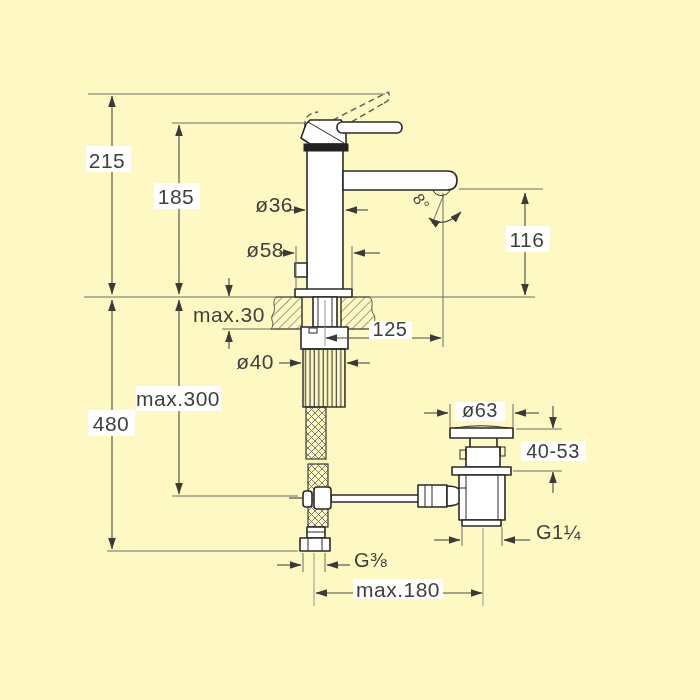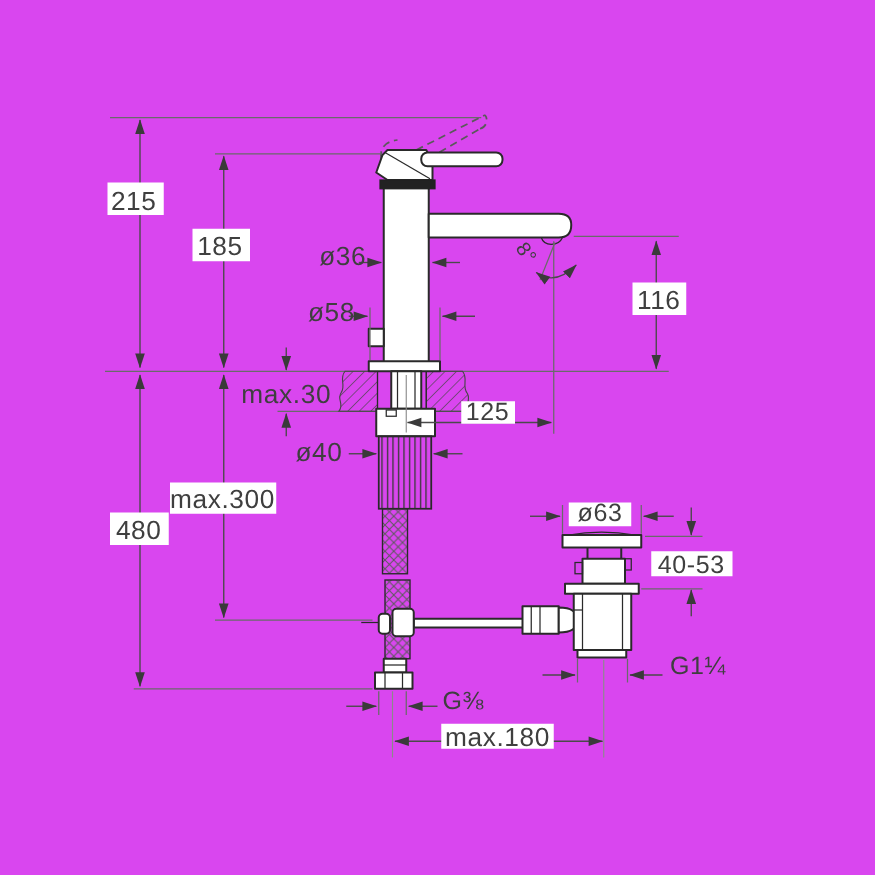--- a/index.html
+++ b/index.html
@@ -1,16 +1,16 @@
 <!DOCTYPE html>
 <html><head>
 <meta charset="utf-8">
 <style>
   html,body{margin:0;padding:0;background:#ffffff;}
-  .stage{position:relative;width:700px;height:700px;background:#d946ef;overflow:hidden;
+  .stage{position:relative;width:700px;height:700px;background:#fef9c3;overflow:hidden;
          font-family:"Liberation Sans", sans-serif;}
   svg{display:block;}
   text{font-family:"Liberation Sans", sans-serif;fill:#3f3f3f;letter-spacing:.5px;}
   .dim-num{font-size:21px;}
   .dim-sm{font-size:20px;}
   .dim-xs{font-size:16px;}
   .part{stroke:#2a2a2a;stroke-width:1.6;fill:#fff;stroke-linejoin:round;}
   .part-thin{stroke:#2a2a2a;stroke-width:1;fill:none;}
   .solidband{fill:#222;stroke:#222;}
   .dim{stroke:#4a4a4a;stroke-width:1.1;fill:none;}

